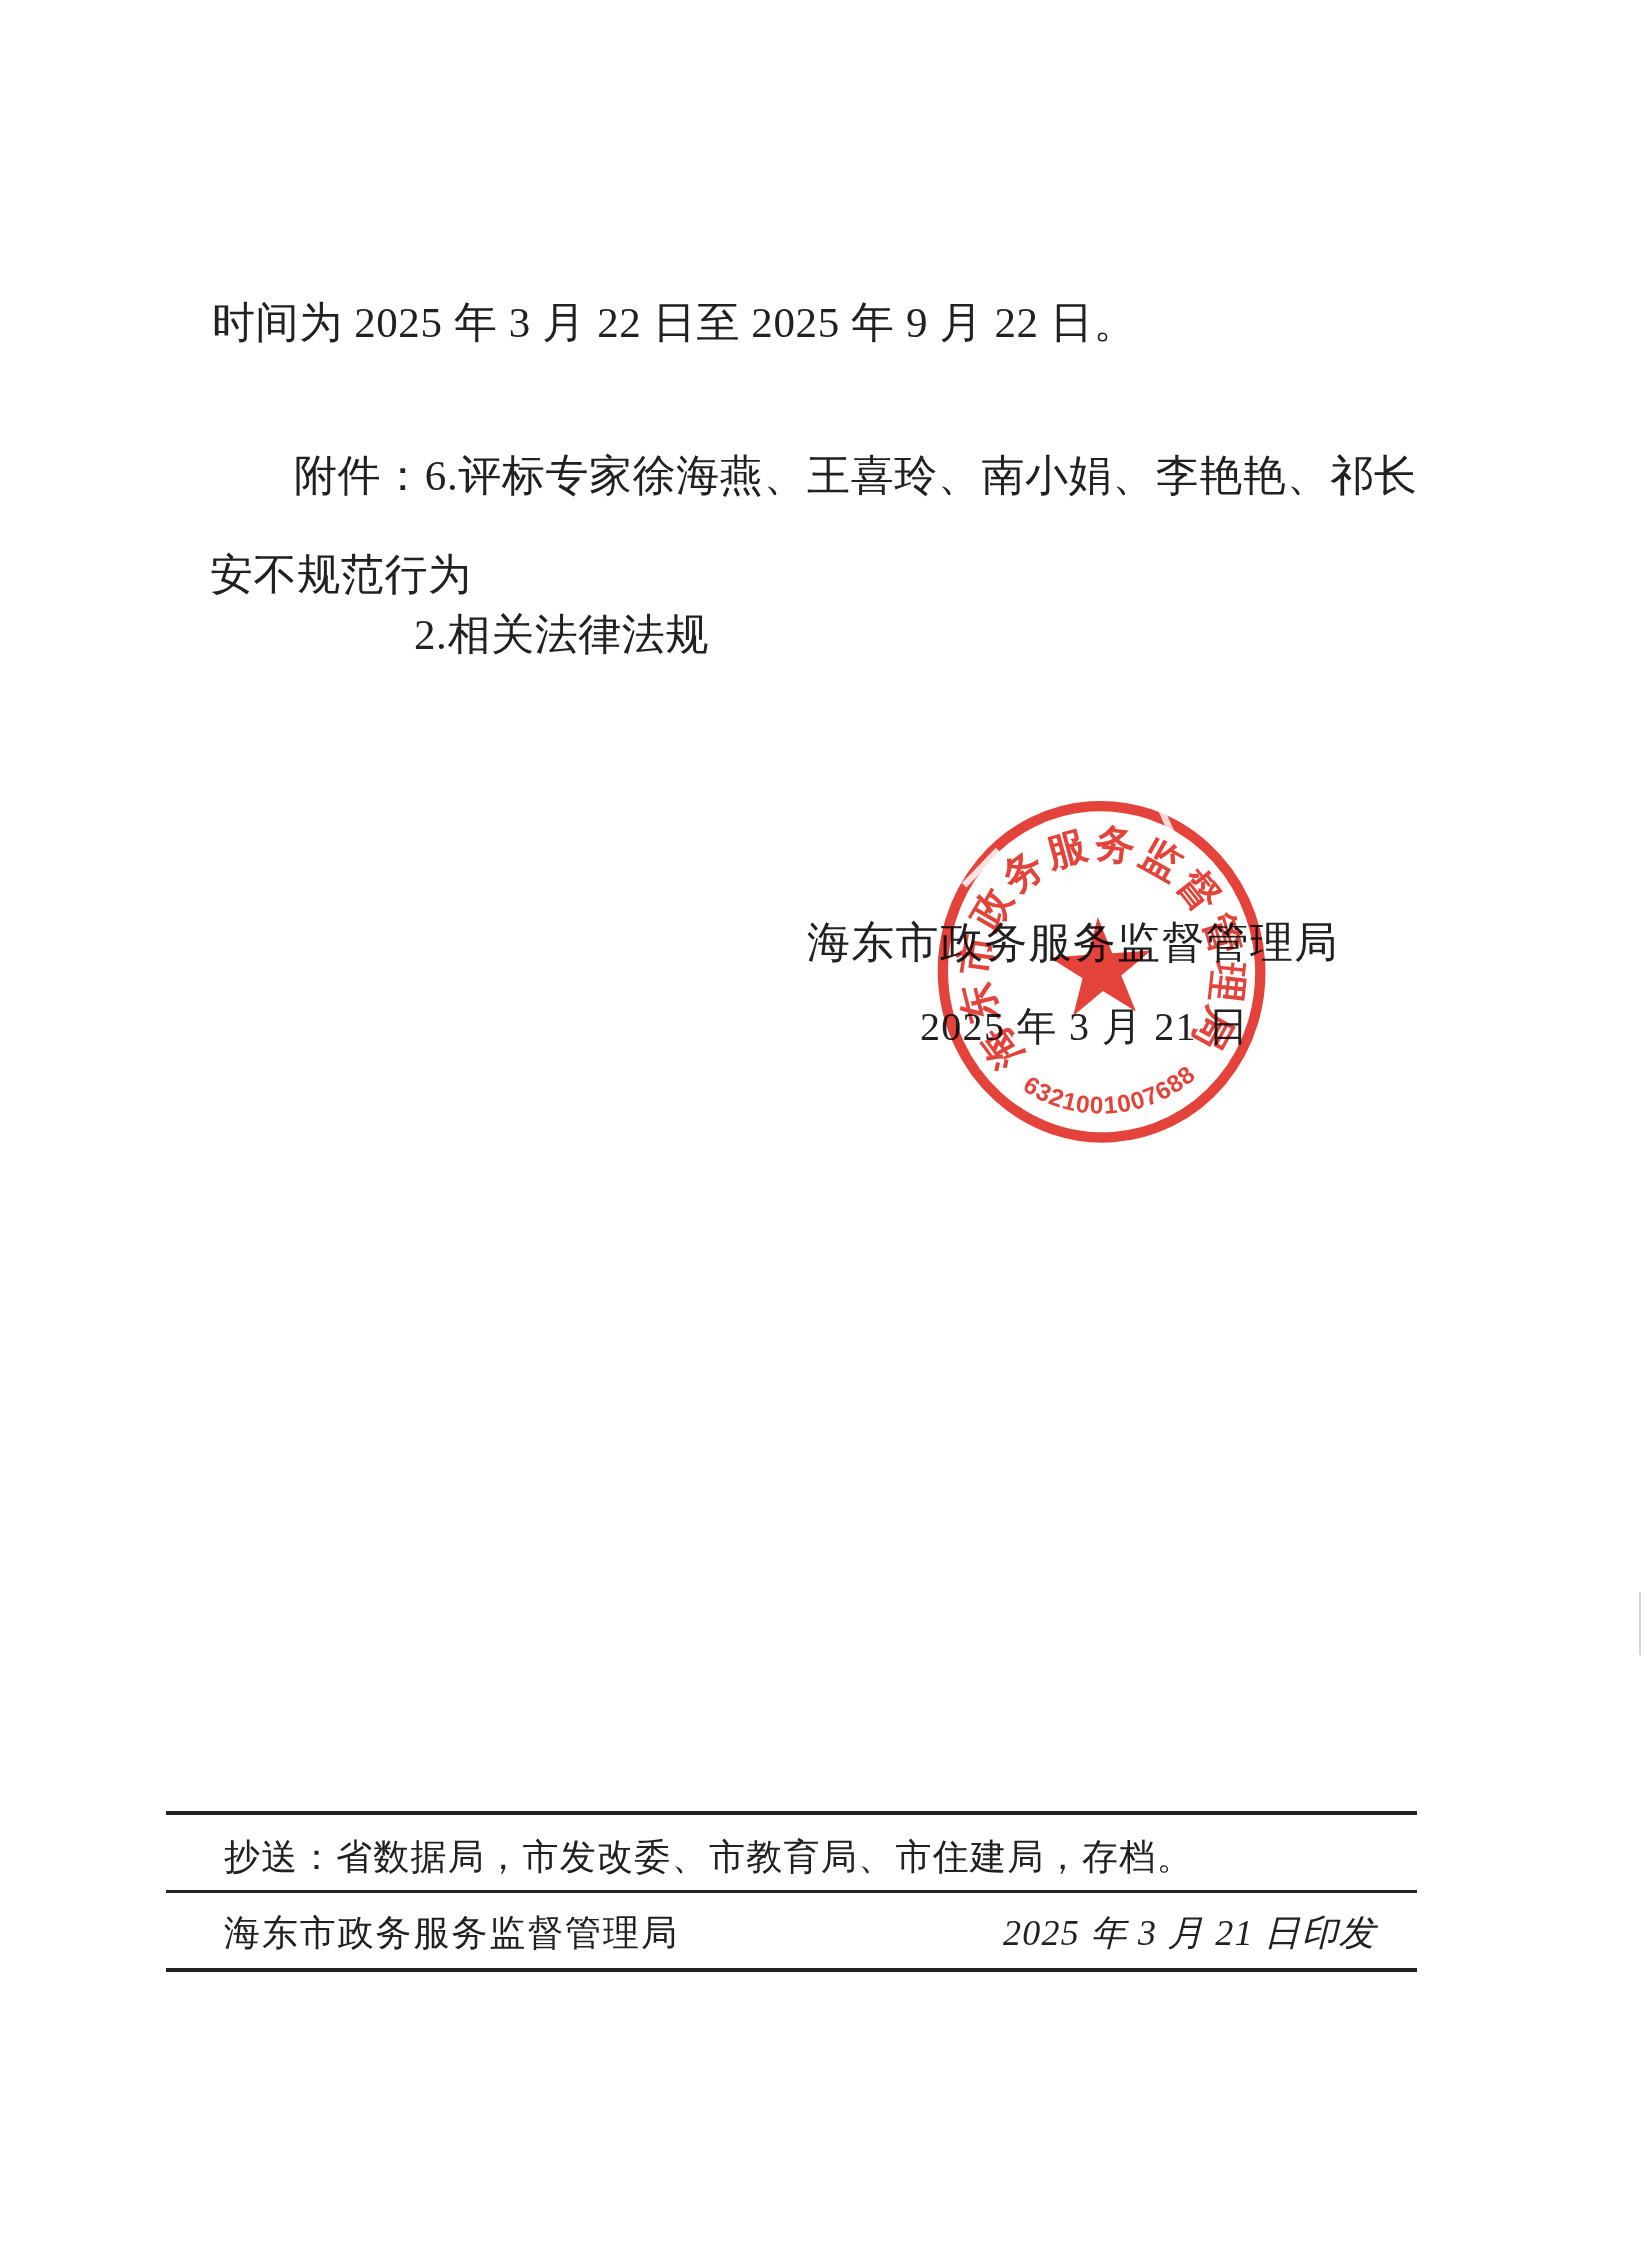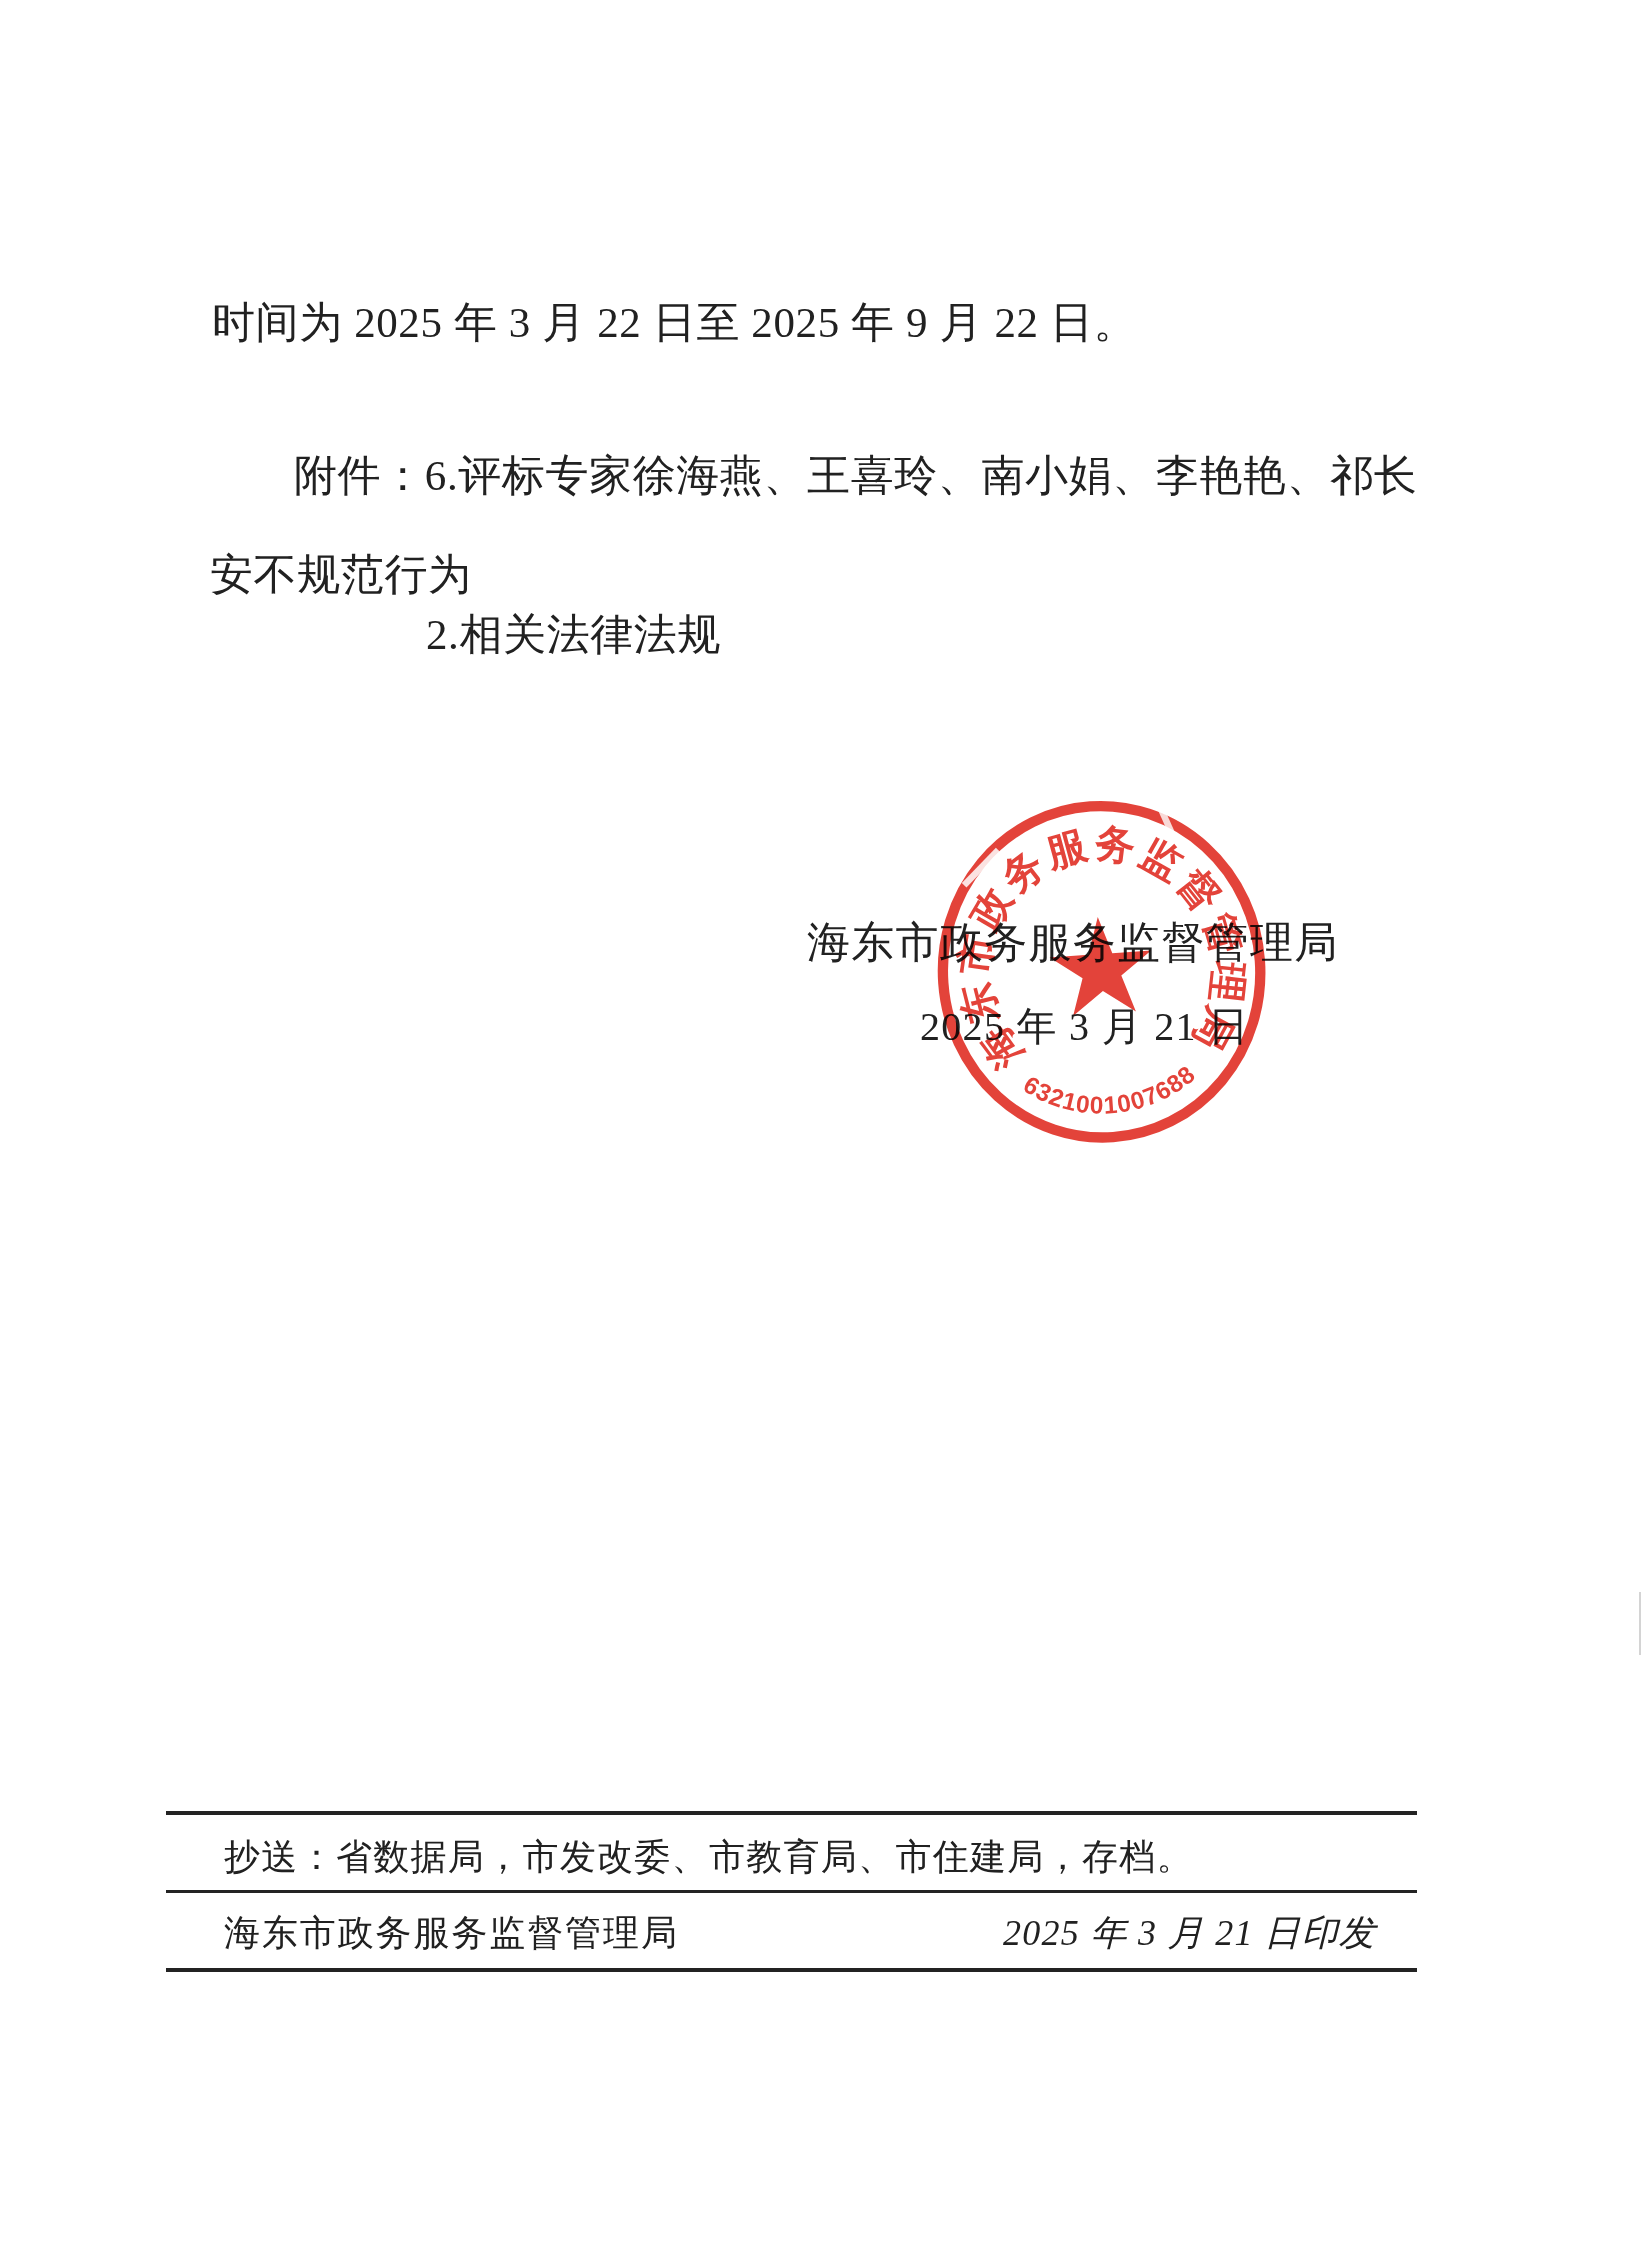--- a/index.html
+++ b/index.html
@@ -61,21 +61,21 @@
 </style>
 </head>
 <body>
 
 <div class="txt body-size" style="left:212px; top:298px;text-align:center;">时间为 2025 年 3 月 22 日至 2025 年 9 月 22 日。</div>
 
 <div class="txt body-size" style="left:294px; top:451px;">附件：6.评标专家徐海燕、王喜玲、南小娟、李艳艳、祁长</div>
 
 <div class="txt body-size" style="left:210px; top:530px;margin-top:20px;">安不规范行为</div>
 
-<div class="txt body-size" style="left:426px; top:610px;text-align:center;">2.相关法律法规</div>
+<div class="txt body-size" style="left:414px; top:610px;text-align:center;">2.相关法律法规</div>
 
 <div class="txt sig-name" style="left:807px; top:918px;">海东市政务服务监督管理局</div>
 
 <div class="txt sig-date" style="left:920px; top:1004px;">2025 年 3 月 21 日</div>
 
 <div class="seal-wrap">
   <svg width="387" height="387" viewBox="-300 -300 600 600">
     <defs>
       <path id="sealTopArc" d="M -123.74 123.74 A 175 175 0 1 1 123.74 123.74" fill="none"></path>
       <path id="sealBottomArc" d="M -133.6 177.3 A 222 222 0 0 0 133.6 177.3" fill="none"></path>

